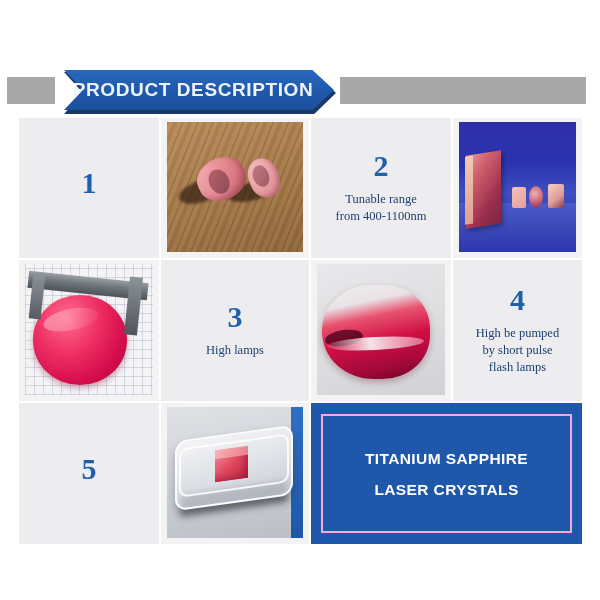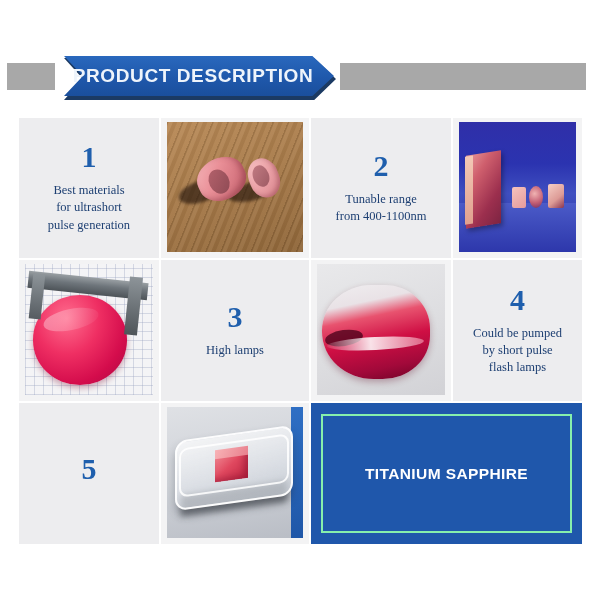--- a/index.html
+++ b/index.html
@@ -17,21 +17,21 @@
     position: relative;
     width: 600px;
     height: 600px;
     background: #ffffff;
   }
 
   
   .header {
     position: absolute;
     left: 0;
-    top: 56px;
+    top: 70px;
     width: 600px;
     height: 44px;
   }
   .bar-left {
     position: absolute;
     left: 7px;
     top: 7px;
     width: 48px;
     height: 27px;
     background: #a8a8a8;
@@ -371,21 +371,21 @@
   .title-block {
     background: #1f57ab;
     display: flex;
     align-items: center;
     justify-content: center;
     border: 1px solid #ffffff;
   }
   .title-inner {
     width: calc(100% - 24px);
     height: calc(100% - 26px);
-    border: 2px solid #86efac;
+    border: 2px solid #f9a8d4;
     display: flex;
     flex-direction: column;
     align-items: center;
     justify-content: center;
     text-align: center;
   }
   .title-line {
     color: #ffffff;
     font-size: 15.5px;
     font-weight: bold;
@@ -407,23 +407,20 @@
       <div class="ribbon-shadow"></div>
       <div class="ribbon-body"></div>
       <div class="ribbon-text">PRODUCT DESCRIPTION</div>
     </div>
   </div>
 
   <div class="grid">
 
     <div class="txt-cell">
       <div class="num">1</div>
-      <div class="desc">Best materials
-for ultrashort
-pulse generation</div>
     </div>
 
     <div class="ph">
       <div class="ph-inner">
         <div class="wood"></div>
         <div class="shadow-blob" style="left:8%;top:45%;width:34%;height:16%;transform:rotate(-18deg);"></div>
         <div class="shadow-blob" style="left:44%;top:47%;width:34%;height:14%;transform:rotate(-12deg);"></div>
         <div class="rod rod-a"></div>
         <div class="rod-a-bore"></div>
         <div class="rod rod-b"></div>
@@ -469,21 +466,21 @@
       <div class="ph-inner">
         <div class="graybg"></div>
         <div class="gem"></div>
         <div class="gem-dark"></div>
         <div class="gem-band"></div>
       </div>
     </div>
 
     <div class="txt-cell">
       <div class="num">4</div>
-      <div class="desc">Could be pumped
+      <div class="desc">High be pumped
 by short pulse
 flash lamps</div>
     </div>
 
     <div class="txt-cell">
       <div class="num">5</div>
     </div>
 
     <div class="ph">
       <div class="ph-inner">
@@ -493,17 +490,18 @@
         <div class="tray-box"></div>
         <div class="tray-lip"></div>
         <div class="cube"></div>
         <div class="cube-top"></div>
       </div>
     </div>
 
     <div class="title-block spanned" style="grid-column: span 2;">
       <div class="title-inner">
         <div class="title-line">TITANIUM SAPPHIRE</div>
+        <div class="title-line">LASER CRYSTALS</div>
       </div>
     </div>
 
   </div>
 </div>
 
 </body></html>

